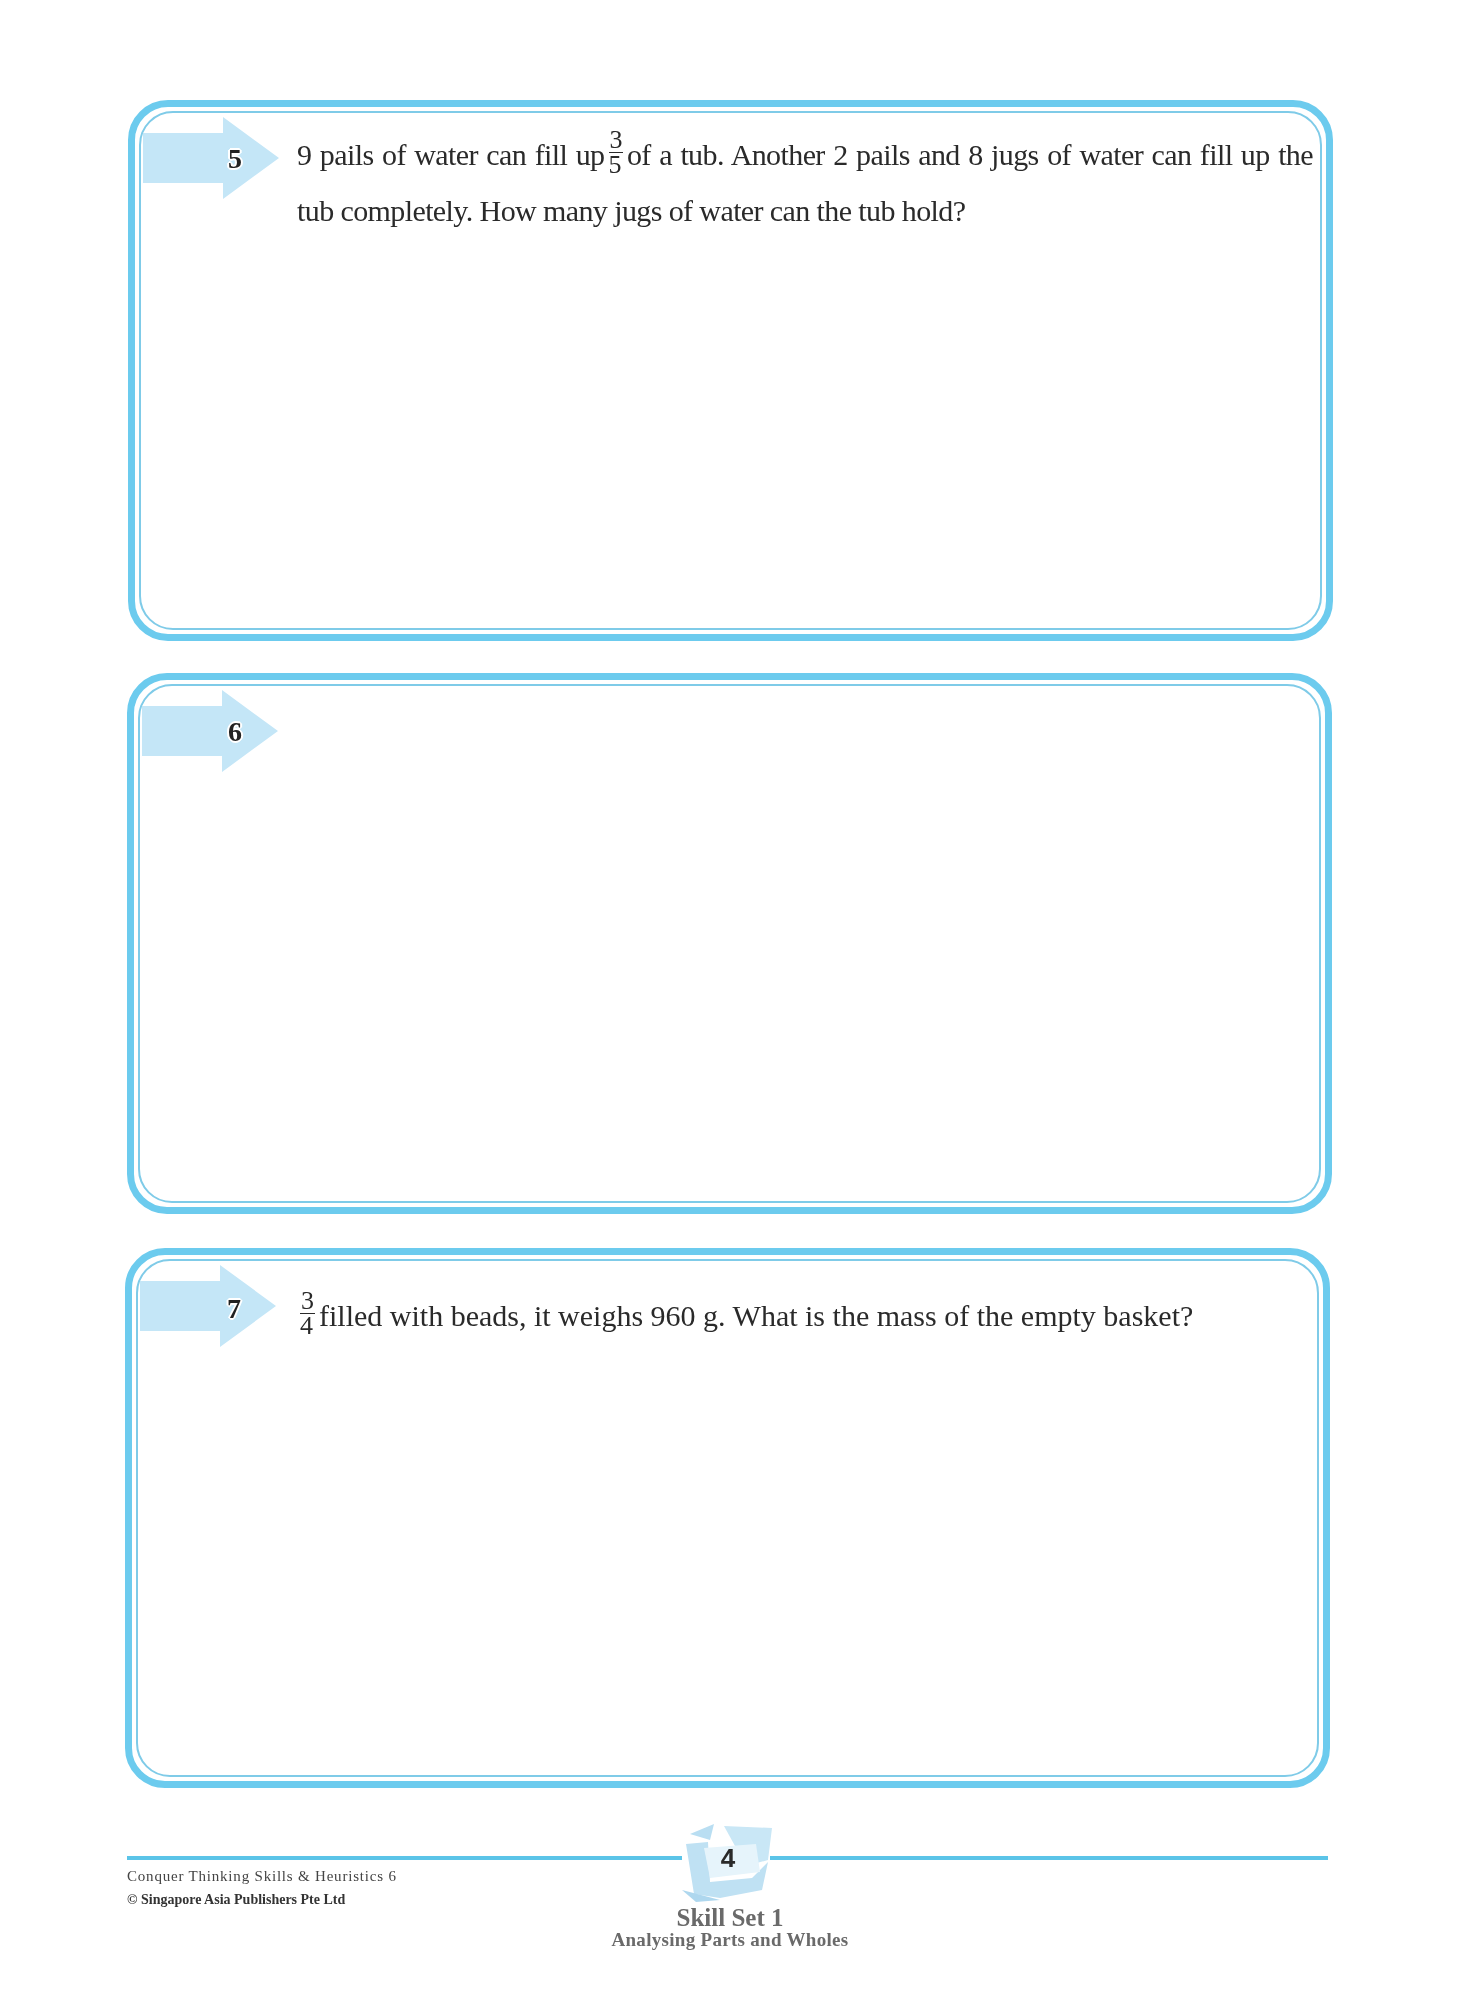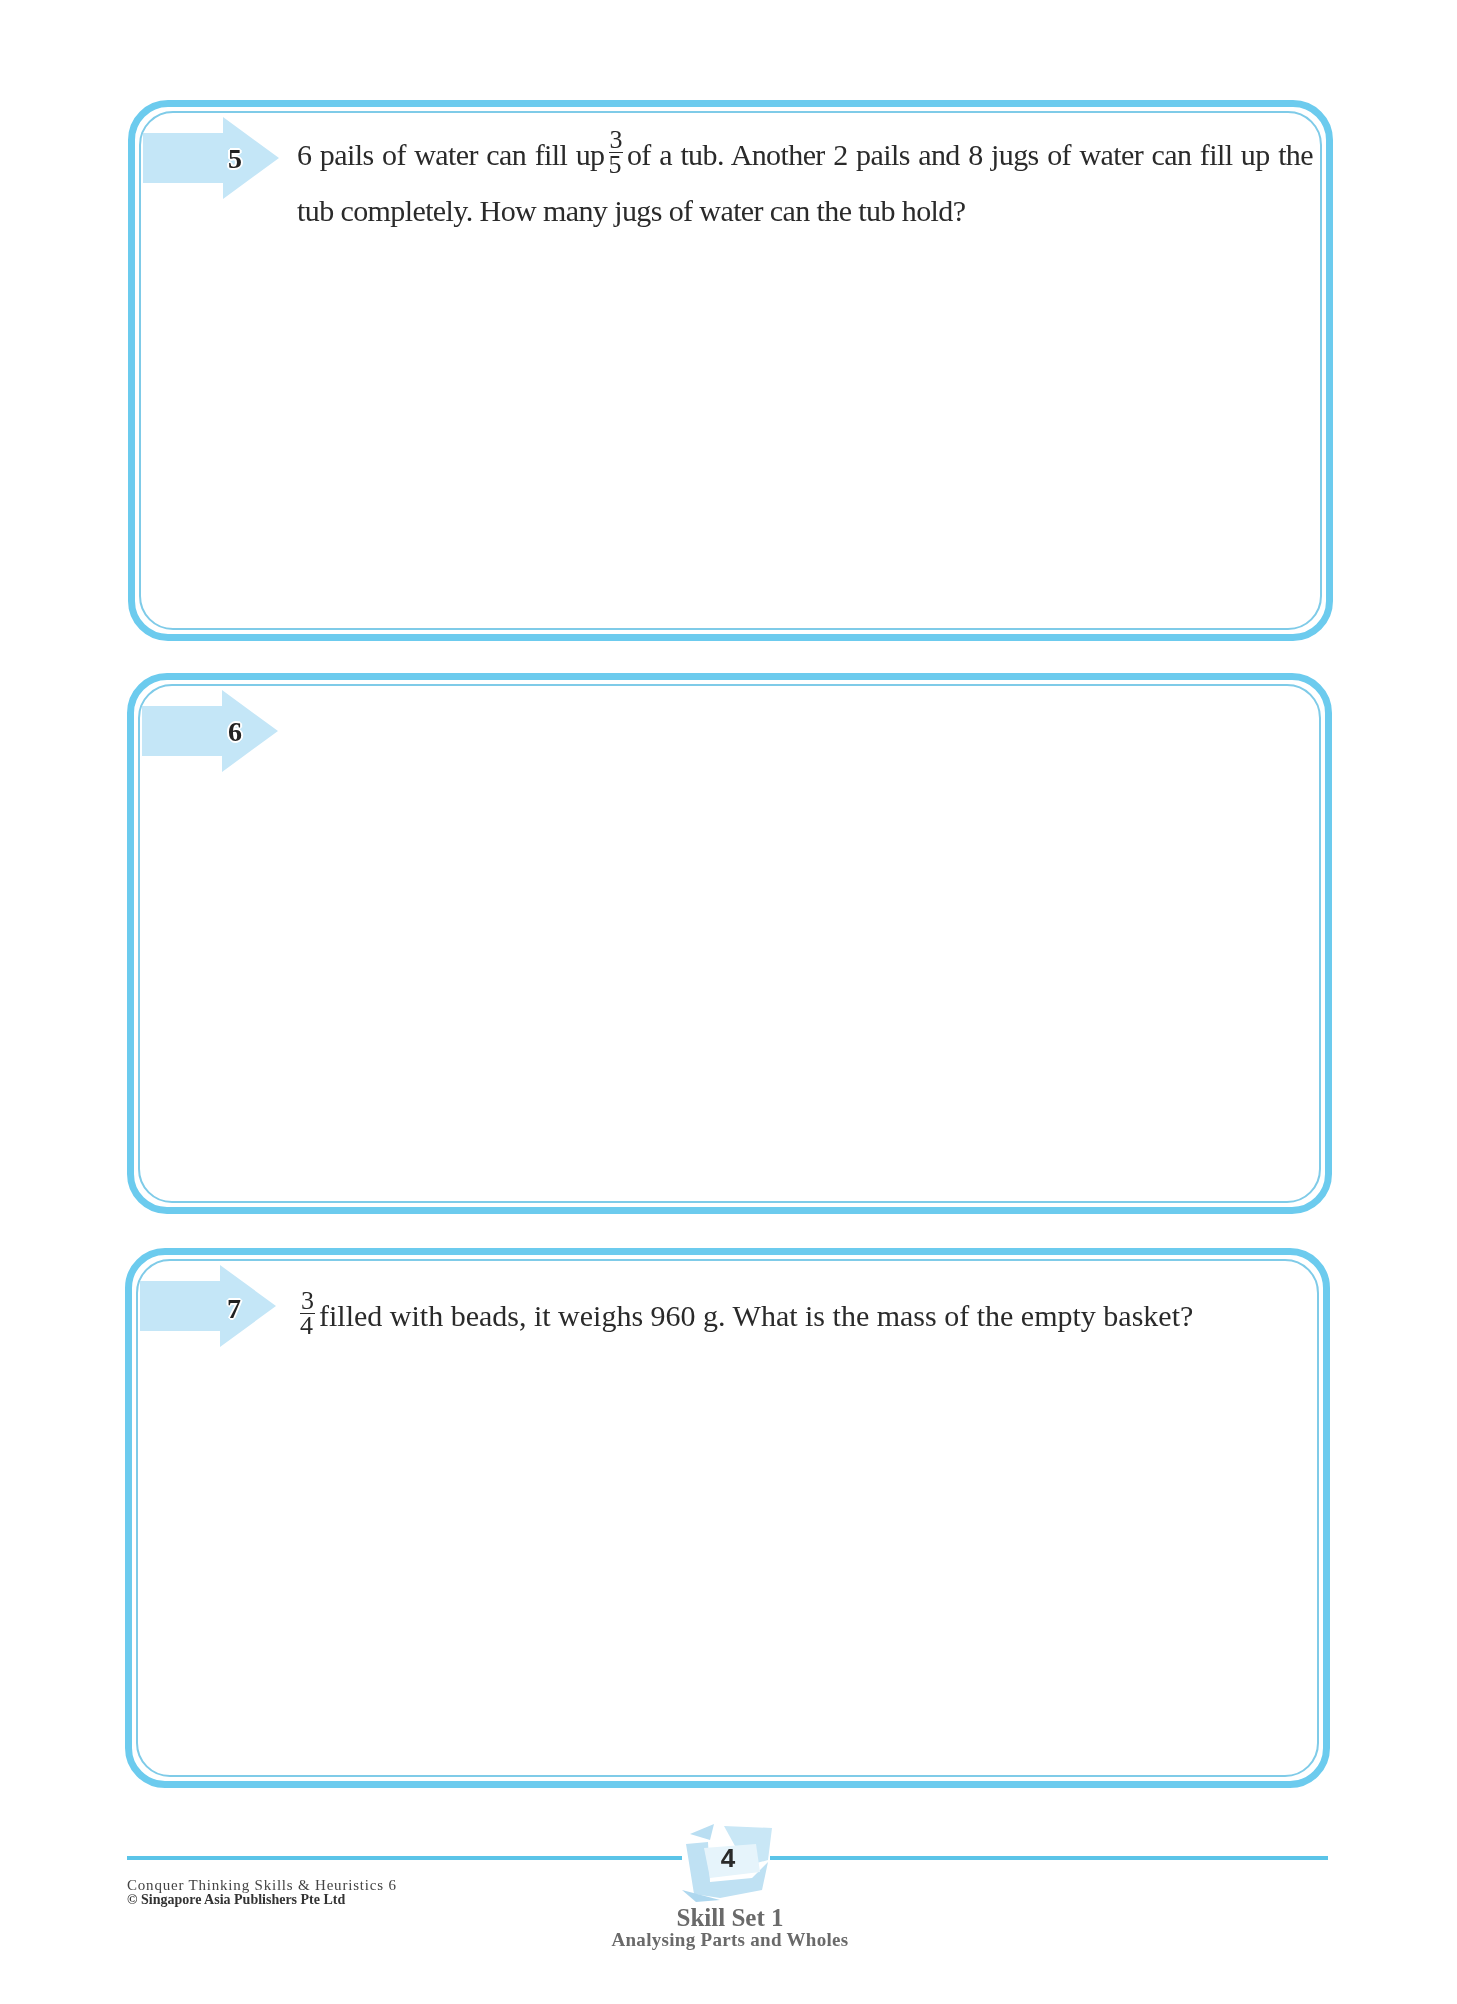--- a/index.html
+++ b/index.html
@@ -25,38 +25,38 @@
           font-size: 26px; line-height: 24px; margin: 0 4px; position: relative; top: -6px; }
   .frac .num { display: block; border-bottom: 1.5px solid #2a2a2a; padding: 0 1px; }
   .frac .den { display: block; }
 
   .footer-line-l { position: absolute; left: 127px; top: 1856px; width: 555px; height: 4px; background: #5bc4e8; }
   .footer-line-r { position: absolute; left: 770px; top: 1856px; width: 558px; height: 4px; background: #5bc4e8; }
   .badge { position: absolute; left: 680px; top: 1820px; width: 96px; height: 82px; }
   .page-num { position: absolute; left: 712px; top: 1843px; width: 32px; text-align: center;
               font-family: "Liberation Sans", sans-serif; font-weight: bold; font-size: 26px; color: #2a2a2a; }
   .foot-title { position: absolute; left: 127px; top: 1868px; font-size: 15px; color: #444;
-                letter-spacing: 0.8px; margin-top: 9px; }
+                letter-spacing: 0.8px; }
   .foot-copy { position: absolute; left: 127px; top: 1892px; font-size: 14px; font-weight: bold; color: #333; }
   .skill-set { position: absolute; left: 580px; width: 300px; text-align: center; top: 1904px;
                font-size: 25px; font-weight: bold; color: #6a6a6a; }
   .skill-name { position: absolute; left: 530px; width: 400px; text-align: center; top: 1929px;
                 font-size: 19px; font-weight: bold; color: #6a6a6a; letter-spacing: 0.3px; }
 </style>
 </head>
 <body>
 
 <div class="qbox q5" style="left:128px; top:100px; width:1205px; height:541px;">
   <div class="inner"></div>
   <svg class="arrow" viewBox="0 0 140 82">
     <path d="M0 16 H80 V0 L136 41 L80 82 V66 H0 Z" fill="#c4e6f7" stroke-linejoin="round"></path>
   </svg>
   <div class="qnum" style="left:93px; top:36px;">5</div>
   <div class="qtext" style="left:162px; top:20px; width:1016px;">
-    <span>6 pails of water can fill up</span><span class="frac"><span class="num">3</span><span class="den">5</span></span><span>of a tub. Another 2 pails and 8 jugs of water can fill up the tub completely. How many jugs of water can the tub hold?</span>
+    <span>9 pails of water can fill up</span><span class="frac"><span class="num">3</span><span class="den">5</span></span><span>of a tub. Another 2 pails and 8 jugs of water can fill up the tub completely. How many jugs of water can the tub hold?</span>
   </div>
 </div>
 
 <div class="qbox q6" style="left:127px; top:673px; width:1205px; height:541px;">
   <div class="inner"></div>
   <svg class="arrow" viewBox="0 0 140 82">
     <path d="M0 16 H80 V0 L136 41 L80 82 V66 H0 Z" fill="#c4e6f7"></path>
   </svg>
   <div class="qnum" style="left:94px; top:36px;">6</div>
 </div>

